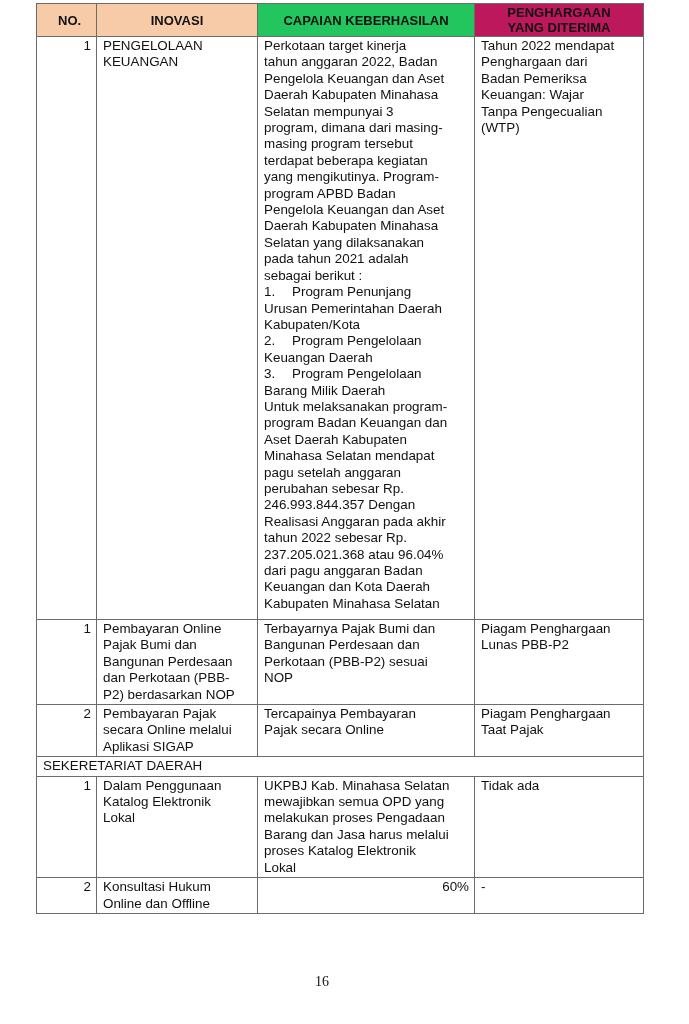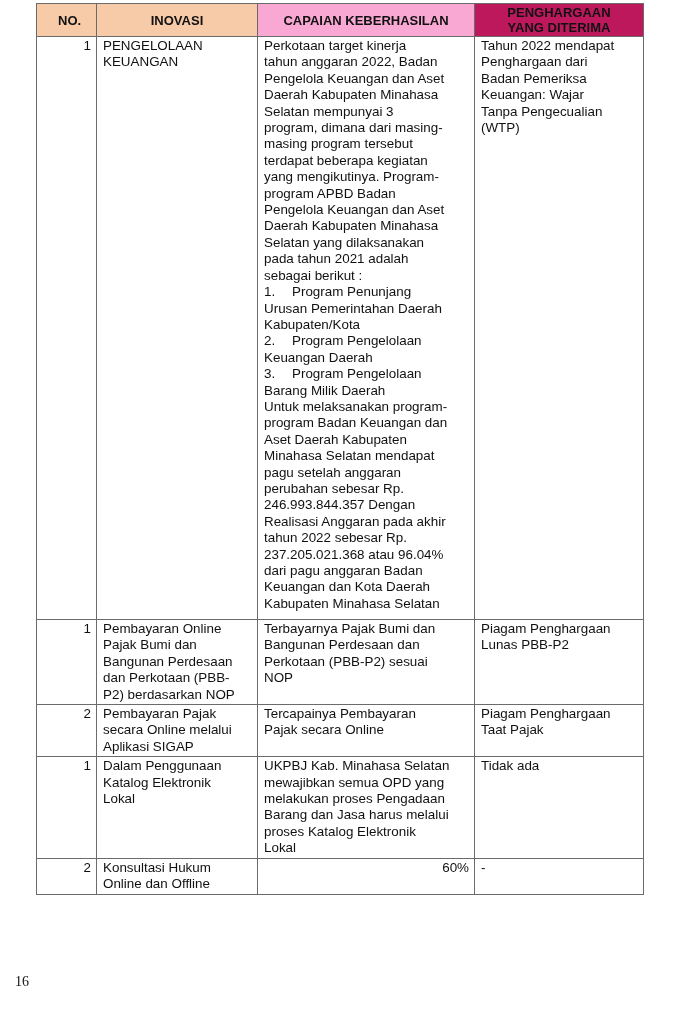--- a/index.html
+++ b/index.html
@@ -23,39 +23,39 @@
   col.c-inov { width: 161px; }
   col.c-cap { width: 217px; }
   col.c-peng { width: 169px; }
   td.num { text-align: right; padding-right: 5px; }
   td.section { padding: 2px 5px 2px 4px; }
   td.right { text-align: right; margin-top: 15px; }
   .line { display: block; white-space: nowrap; }
   .numlist { display: inline-block; width: 28px; }
   .row-tall td { height: 580px; }
   .pageno {
-    position: absolute; left: 15px; width: 644px; top: 974px; 
+    position: absolute; left: 0; width: 644px; top: 974px; text-align: center;
     font-family: "Liberation Serif", serif; font-size: 14px;
   }
 </style>
 </head>
 <body>
 
 <table class="inno">
   <colgroup>
     <col class="c-no">
       <col class="c-inov">
       <col class="c-cap">
       <col class="c-peng">
   </colgroup>
   <thead>
     <tr>
       <th style="background: rgb(248, 203, 168);">NO.</th>
       <th style="background: rgb(248, 203, 168);">INOVASI</th>
-      <th style="background: #f9a8d4;">CAPAIAN KEBERHASILAN</th>
+      <th style="background: #22c55e;">CAPAIAN KEBERHASILAN</th>
       <th style="background: #be185d;">
         <span class="line">PENGHARGAAN</span>
         <span class="line">YANG DITERIMA</span>
       </th>
     </tr>
   </thead>
   <tbody>
 
     <tr class="row-tall">
       <td class="num">1</td>
@@ -141,20 +141,23 @@
         <span class="line">Tercapainya Pembayaran</span>
         <span class="line">Pajak secara Online</span>
       </td>
       <td>
         <span class="line">Piagam Penghargaan</span>
         <span class="line">Taat Pajak</span>
       </td>
     </tr>
 
     <tr>
+      <td colspan="4" class="section">SEKERETARIAT DAERAH</td>
+    </tr>
+    <tr>
       <td class="num">1</td>
       <td>
         <span class="line">Dalam Penggunaan</span>
         <span class="line">Katalog Elektronik</span>
         <span class="line">Lokal</span>
       </td>
       <td>
         <span class="line">UKPBJ Kab. Minahasa Selatan</span>
         <span class="line">mewajibkan semua OPD yang</span>
         <span class="line">melakukan proses Pengadaan</span>

